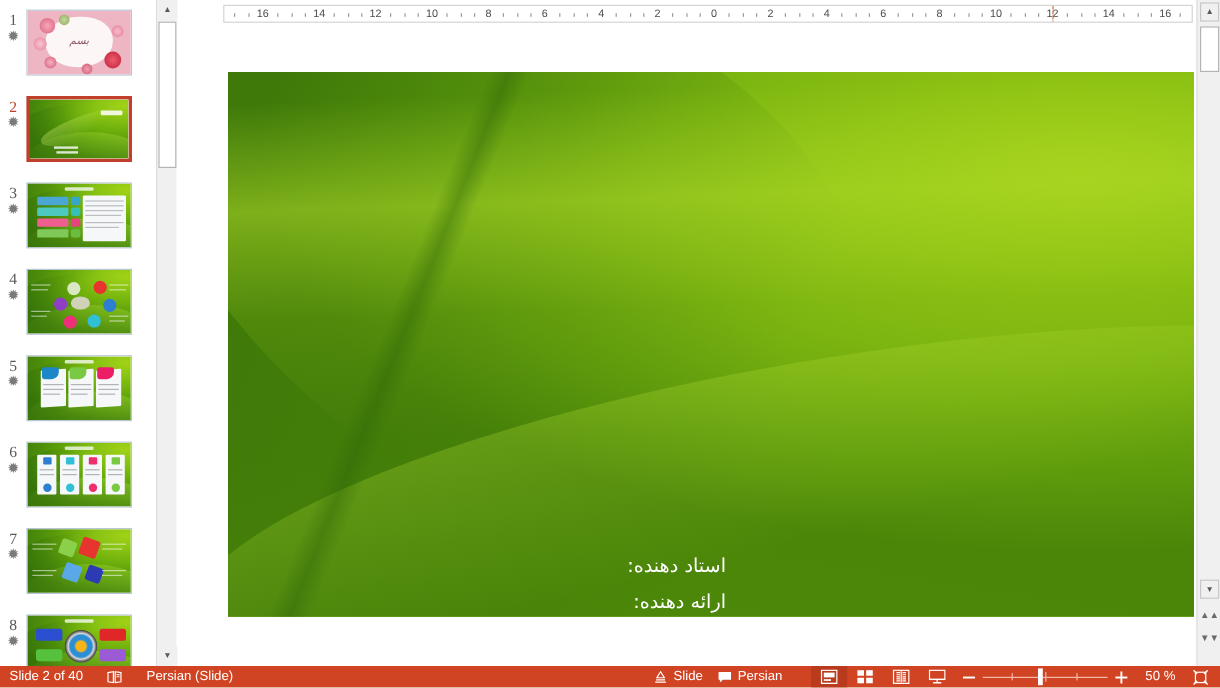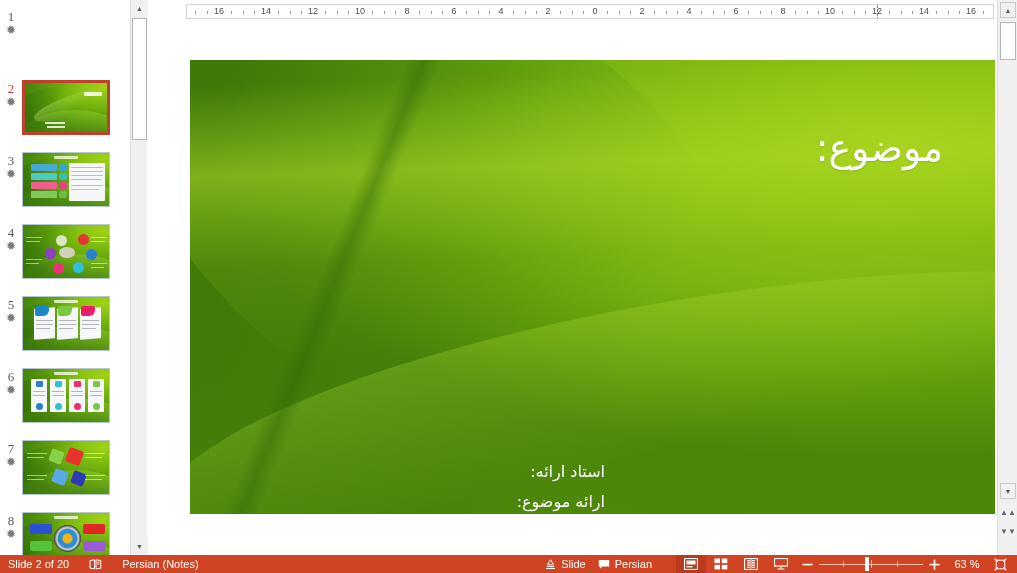--- a/index.html
+++ b/index.html
@@ -290,20 +290,32 @@
 <body>
 
 <div id="app">
 
   <div id="thumb-pane">
 
     <div class="thumb-row" style="top:8px;">
       <div class="thumb-meta">
         <div class="thumb-num">1</div>
         <div class="thumb-star">✹</div>
+      </div>
+      <div class="thumb-box">
+        <div class="pink-bg"></div>
+        <div class="pink-blob"></div>
+        <div class="pink-script">بسم</div>
+        <div class="flower" style="left:10px;top:6px;background:radial-gradient(circle,#f7a6b8,#d9627f);"></div>
+        <div class="flower" style="left:5px;top:22px;width:11px;height:11px;background:radial-gradient(circle,#fbc6d2,#e0809a);"></div>
+        <div class="flower" style="left:14px;top:38px;width:10px;height:10px;background:radial-gradient(circle,#f8b0bf,#cf5c7a);"></div>
+        <div class="flower" style="left:64px;top:34px;width:14px;height:14px;background:radial-gradient(circle,#f05a6e,#b92138);"></div>
+        <div class="flower" style="left:70px;top:12px;width:10px;height:10px;background:radial-gradient(circle,#f9bccb,#df7c95);"></div>
+        <div class="flower" style="left:45px;top:44px;width:9px;height:9px;background:radial-gradient(circle,#f49fb1,#cc5672);"></div>
+        <div class="flower" style="left:26px;top:3px;width:9px;height:9px;background:radial-gradient(circle,#c5d99a,#8aa85c);"></div>
       </div>
     </div>
 
     <div class="thumb-row" style="top:80px;">
       <div class="thumb-meta">
         <div class="thumb-num sel">2</div>
         <div class="thumb-star">✹</div>
       </div>
       <div class="thumb-box selected">
         <div class="grn-bg"></div>
@@ -589,48 +601,47 @@
     <div id="slide">
       <div class="bg-base"></div>
       <div class="bg-dark-left"></div>
       <div class="bg-lowswoosh"></div>
       <div class="bg-swoosh-a"></div>
       <div class="bg-swoosh-b"></div>
       <div class="bg-brighttop"></div>
       <div class="bg-midhighlight"></div>
       <div class="bg-diag"></div>
 
-      <div class="slide-title">موضوع:</div>
       <div class="slide-sub">
-        <div>استاد ارائه:</div>
-        <div>ارائه موضوع:</div>
+        <div>استاد دهنده:</div>
+        <div>ارائه دهنده:</div>
       </div>
     </div>
   </div>
 
   <div id="main-scroll">
     <div class="ms-btn" style="top:2px;">▲</div>
     <div id="main-thumbbar"></div>
     <div class="ms-btn" style="top:483px;">▼</div>
     <div class="ms-plain" style="top:505px;">▲▲</div>
     <div class="ms-plain" style="top:524px;">▼▼</div>
   </div>
 
   <div id="status-bar">
-    <div class="sb-item" style="padding-left:8px;">Slide 2 of 20</div>
+    <div class="sb-item" style="padding-left:8px;">Slide 2 of 40</div>
 
     <div class="sb-item" style="padding-left:14px;">
       <svg width="13" height="11" viewBox="0 0 13 11">
         <path d="M1 1.5 L5.5 0.8 L5.5 9.8 L1 9.2 Z" fill="none" stroke="#ffffff" stroke-width="1"></path>
         <path d="M7 0.8 L11.8 1.5 L11.8 9.2 L7 9.8 Z" fill="none" stroke="#ffffff" stroke-width="1"></path>
         <path d="M8.2 3.2 L10.6 3.2 M8.2 5 L10.6 5" stroke="#ffffff" stroke-width="0.9"></path>
       </svg>
     </div>
 
-    <div class="sb-item" style="padding-left:14px;">Persian (Notes)</div>
+    <div class="sb-item" style="padding-left:14px;">Persian (Slide)</div>
 
     <div style="flex:1;"></div>
 
     <div class="sb-item">
       <span style="margin-right:5px;display:inline-flex;">
         <svg width="11" height="11" viewBox="0 0 11 11">
           <path d="M1 9.5 L10 9.5 M1.8 7.6 L9.2 7.6 M5.5 0.8 L8.6 5.8 L2.4 5.8 Z" stroke="#ffffff" stroke-width="1" fill="none"></path>
         </svg>
       </span>
       <span>Slide</span>
@@ -694,21 +705,21 @@
       <div class="zoom-handle"></div>
     </div>
 
     <div class="sb-item">
       <svg width="11" height="11" viewBox="0 0 11 11">
         <rect x="0.5" y="4.8" width="10" height="1.6" fill="#ffffff"></rect>
         <rect x="4.7" y="0.6" width="1.6" height="10" fill="#ffffff"></rect>
       </svg>
     </div>
 
-    <div class="sb-item" style="min-width:42px;justify-content:center;">63 %</div>
+    <div class="sb-item" style="min-width:42px;justify-content:center;">50 %</div>
 
     <div class="sb-item" style="padding-right:10px;">
       <svg width="13" height="13" viewBox="0 0 13 13">
         <rect x="2.2" y="2.2" width="8.6" height="8.6" fill="none" stroke="#ffffff" stroke-width="1"></rect>
         <path d="M0.6 0.6 L3.6 3.6 M12.4 0.6 L9.4 3.6 M0.6 12.4 L3.6 9.4 M12.4 12.4 L9.4 9.4" stroke="#ffffff" stroke-width="1.2"></path>
       </svg>
     </div>
   </div>
 
 </div>

